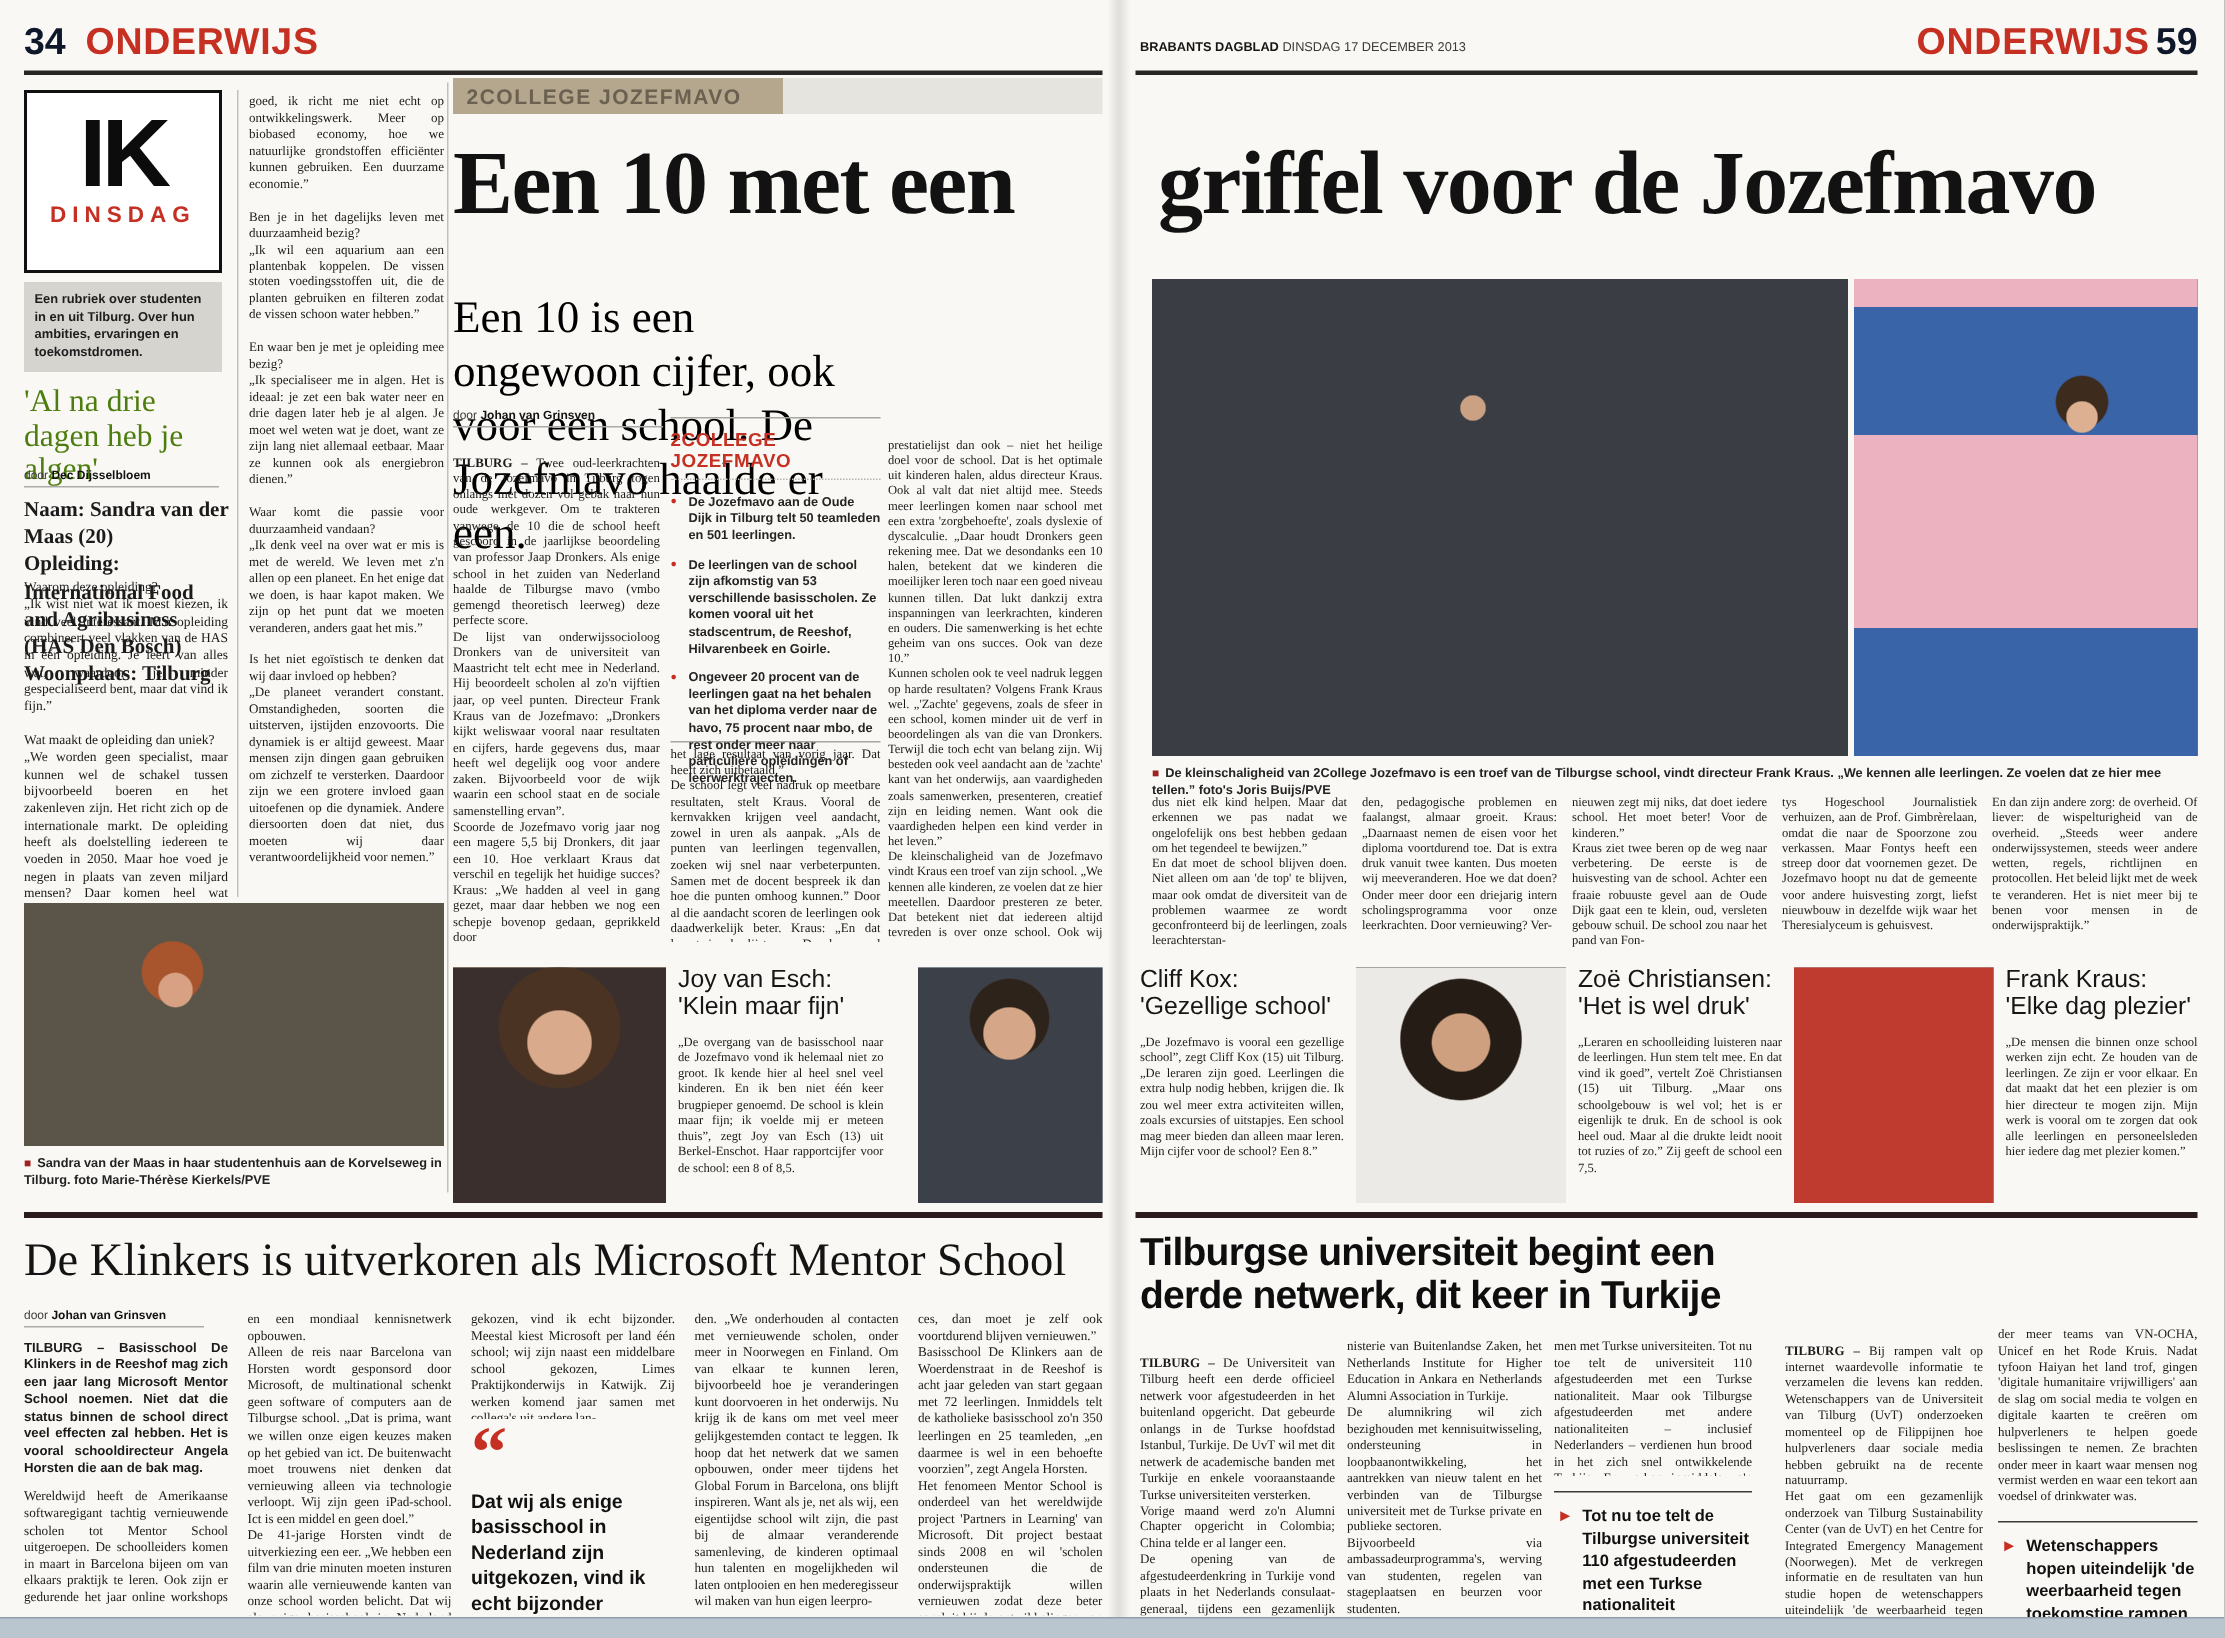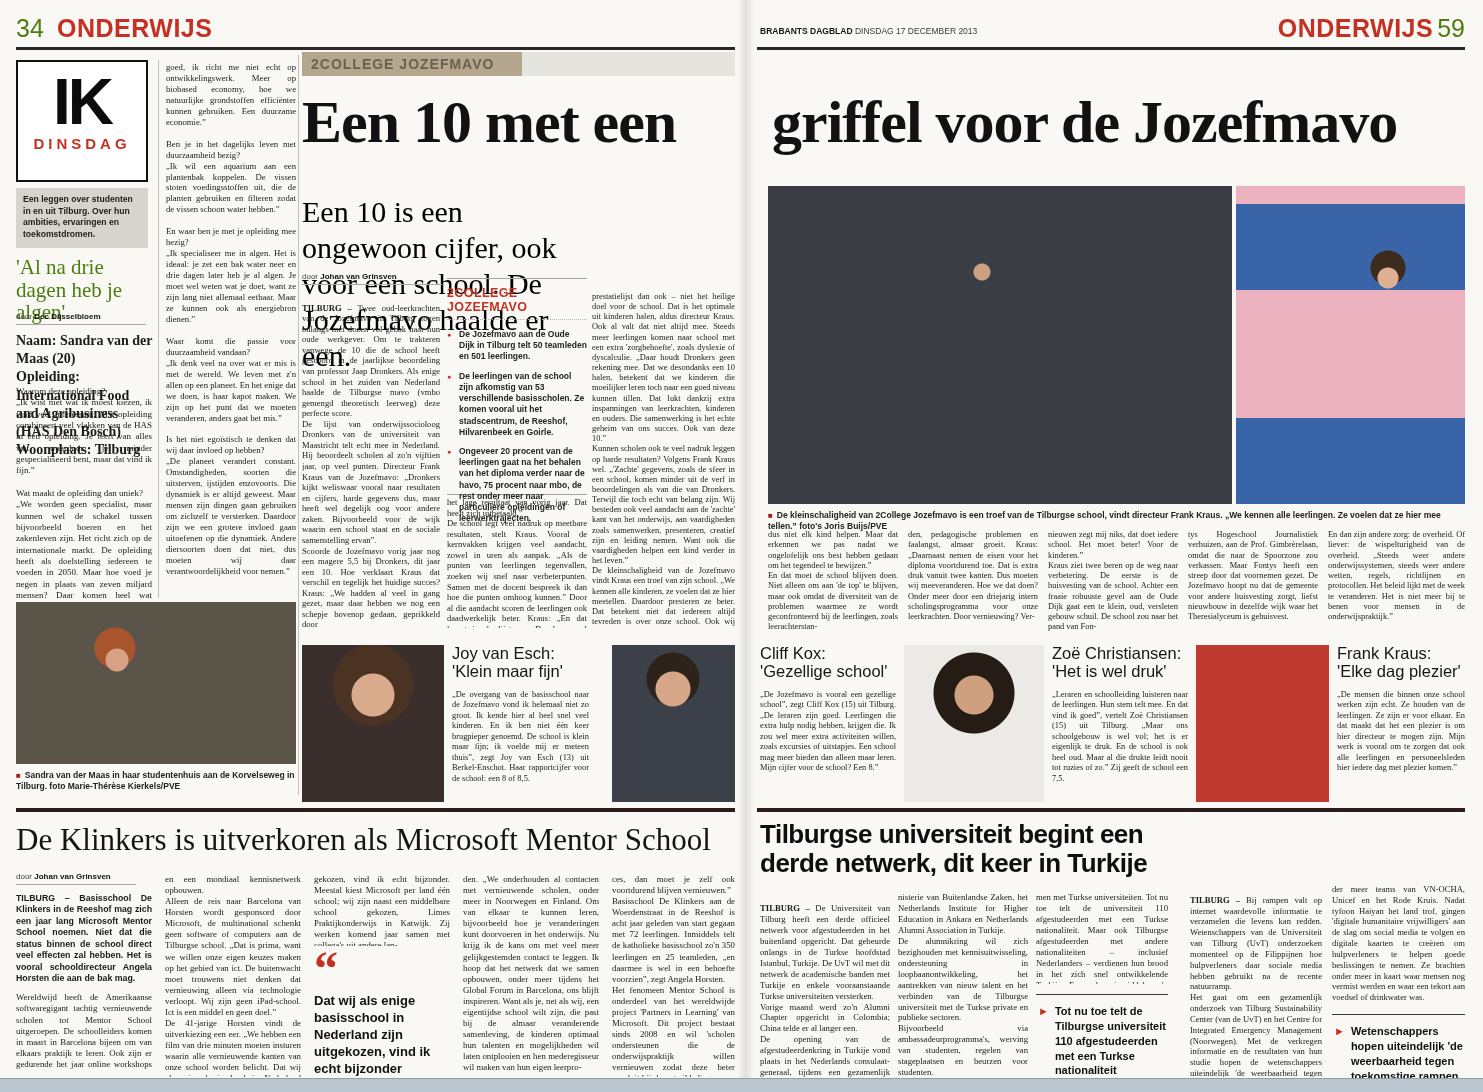--- a/index.html
+++ b/index.html
@@ -1,19 +1,19 @@
 <!DOCTYPE html>
 <html><head>
 <meta charset="utf-8">
 <style>
   html,body{margin:0;padding:0;background:#9a9a98;}
   #spread{position:relative;width:1483px;height:1092px;background:#f9f8f4;overflow:hidden;
           font-family:"Liberation Serif",serif;color:#1b1b1b;}
   .abs{position:absolute;}
-  .pagenum{font-family:"Liberation Sans",sans-serif;font-weight:normal;font-size:25px;color:#4d7c0f;}
+  .pagenum{font-family:"Liberation Sans",sans-serif;font-weight:bold;font-size:25px;color:#0f172a;}
   .section{font-family:"Liberation Sans",sans-serif;font-weight:bold;font-size:25px;color:#c53022;letter-spacing:.5px;}
   .rule{background:#2a2625;}
   .vline{background:#c2c0ba;}
   .masthead{font-family:"Liberation Sans",sans-serif;font-size:8.5px;color:#3a3a3a;}
   .masthead b{color:#161616;}
   .jtext{font-size:9px;line-height:1.26;text-align:justify;white-space:pre-line;overflow:hidden;}
   .byline{font-family:"Liberation Sans",sans-serif;font-size:8px;color:#3c3c3c;border-bottom:1px solid #aaa;padding-bottom:3px;}
   .byline b{color:#111;}
   .caption{font-family:"Liberation Sans",sans-serif;font-weight:bold;font-size:8.5px;color:#232323;line-height:1.25;}
   .caption .sq{color:#a11f1f;margin-right:4px;font-size:8px;}
@@ -120,21 +120,21 @@
     <span class="pagenum">59</span>
   </div>
   <div class="abs rule" style="left:757px;top:47px;width:708px;height:3px;"></div>
 
   <div class="abs gutter" style="left:738px;top:0;width:16px;height:1092px;"></div>
 
   <div class="abs ik-logo" style="left:16px;top:60px;width:128px;height:118px;">
     <div class="big">IK</div>
     <div class="sub">DINSDAG</div>
   </div>
-  <div class="abs ik-blurb" style="left:16px;top:188px;width:118px;height:48px;">Een leggen over studenten in en uit Tilburg. Over hun ambities, ervaringen en toekomstdromen.</div>
+  <div class="abs ik-blurb" style="left:16px;top:188px;width:118px;height:48px;">Een rubriek over studenten in en uit Tilburg. Over hun ambities, ervaringen en toekomstdromen.</div>
   <div class="abs ik-hl" style="left:16px;top:256px;width:142px;">'Al na drie dagen heb je algen'</div>
   <div class="abs byline" style="left:16px;top:312px;width:130px;">
     <span>door</span>
     <b>Dec Dijsselbloem</b>
   </div>
   <div class="abs facts" style="left:16px;top:332px;width:138px;">Naam: Sandra van der Maas (20)
 Opleiding: International Food and Agribusiness (HAS Den Bosch)
 Woonplaats: Tilburg</div>
   <div class="abs jtext" style="left:16px;top:386px;width:136px;height:212px;">Waarom deze opleiding?
 „Ik wist niet wat ik moest kiezen, ik vind veel interessant. M'n opleiding combineert veel vlakken van de HAS in één opleiding. Je leert van alles wat, waardoor je minder gespecialiseerd bent, maar dat vind ik fijn.”

